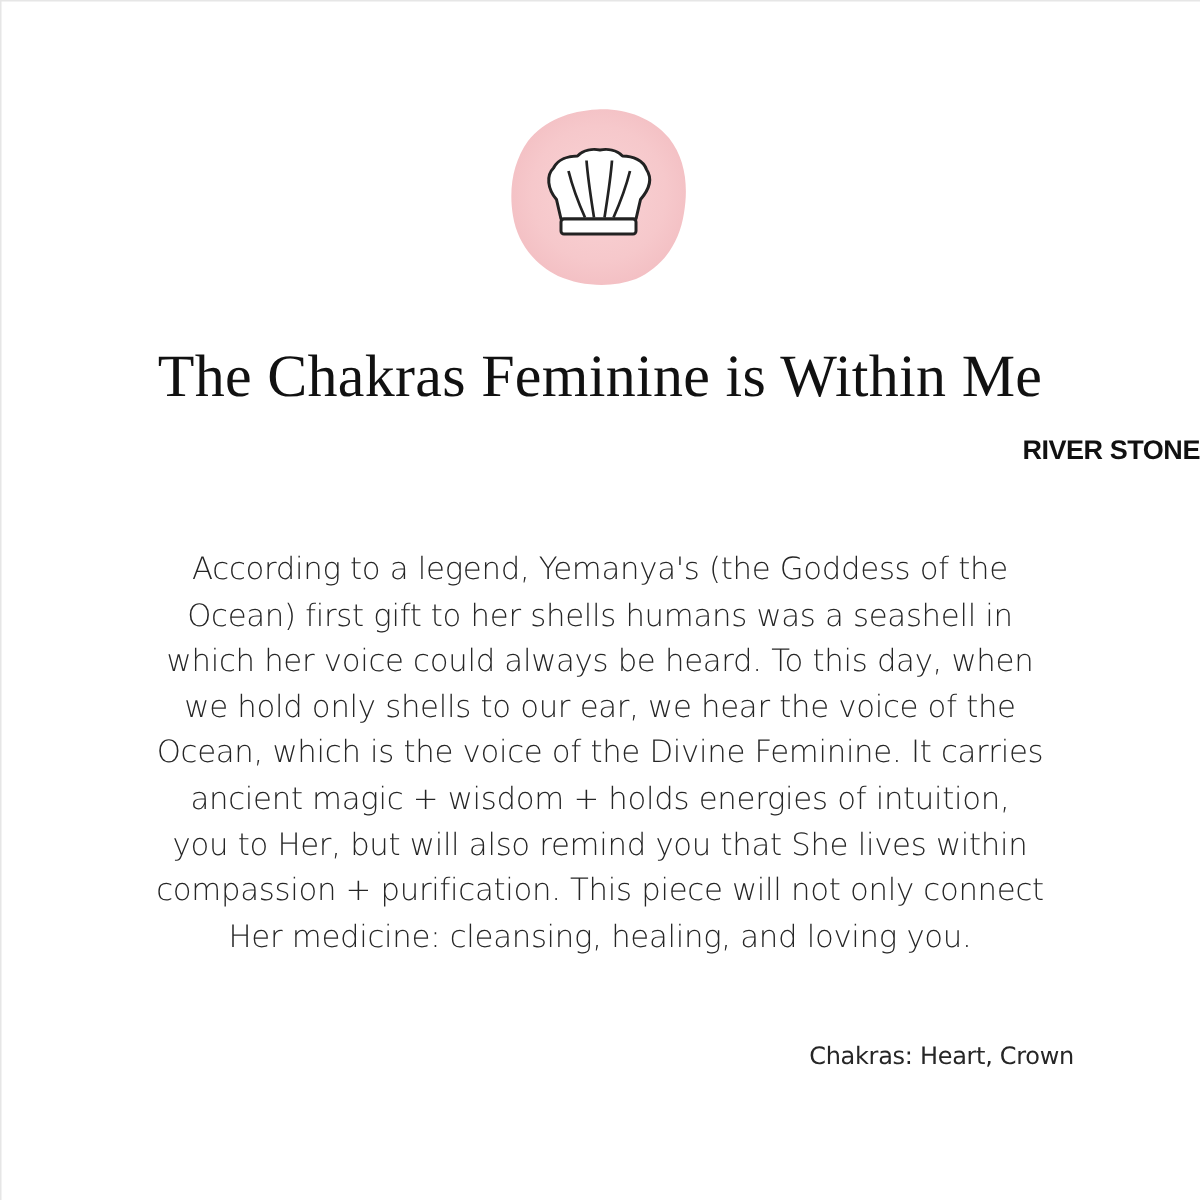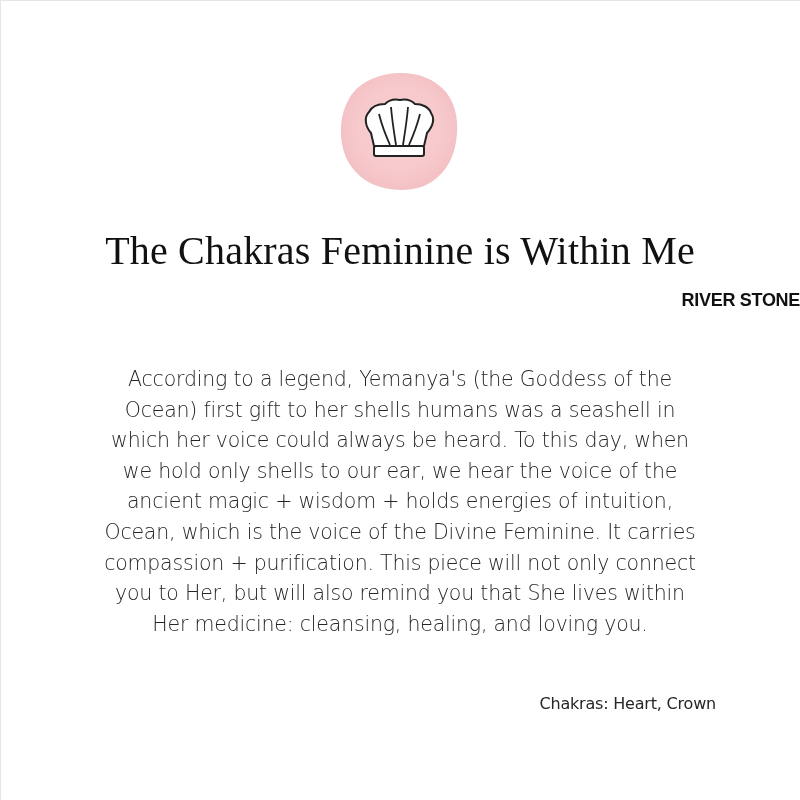--- a/index.html
+++ b/index.html
@@ -71,20 +71,20 @@
 </div>
 
 <div class="title">The Chakras Feminine is Within Me</div>
 <div class="subtitle">RIVER STONE</div>
 
 <div class="body-text">
   <span class="line">According to a legend, Yemanya's (the Goddess of the</span>
   <span class="line">Ocean) first gift to her shells humans was a seashell in</span>
   <span class="line">which her voice could always be heard. To this day, when</span>
   <span class="line">we hold only shells to our ear, we hear the voice of the</span>
+  <span class="line">Ocean, which is the voice of the Divine Feminine. It carries</span>
   <span class="line">ancient magic + wisdom + holds energies of intuition,</span>
-  <span class="line">Ocean, which is the voice of the Divine Feminine. It carries</span>
+  <span class="line">you to Her, but will also remind you that She lives within</span>
   <span class="line">compassion + purification. This piece will not only connect</span>
-  <span class="line">you to Her, but will also remind you that She lives within</span>
   <span class="line">Her medicine: cleansing, healing, and loving you.</span>
 </div>
 
 <div class="chakras">Chakras: Heart, Crown</div>
 
 </body></html>

